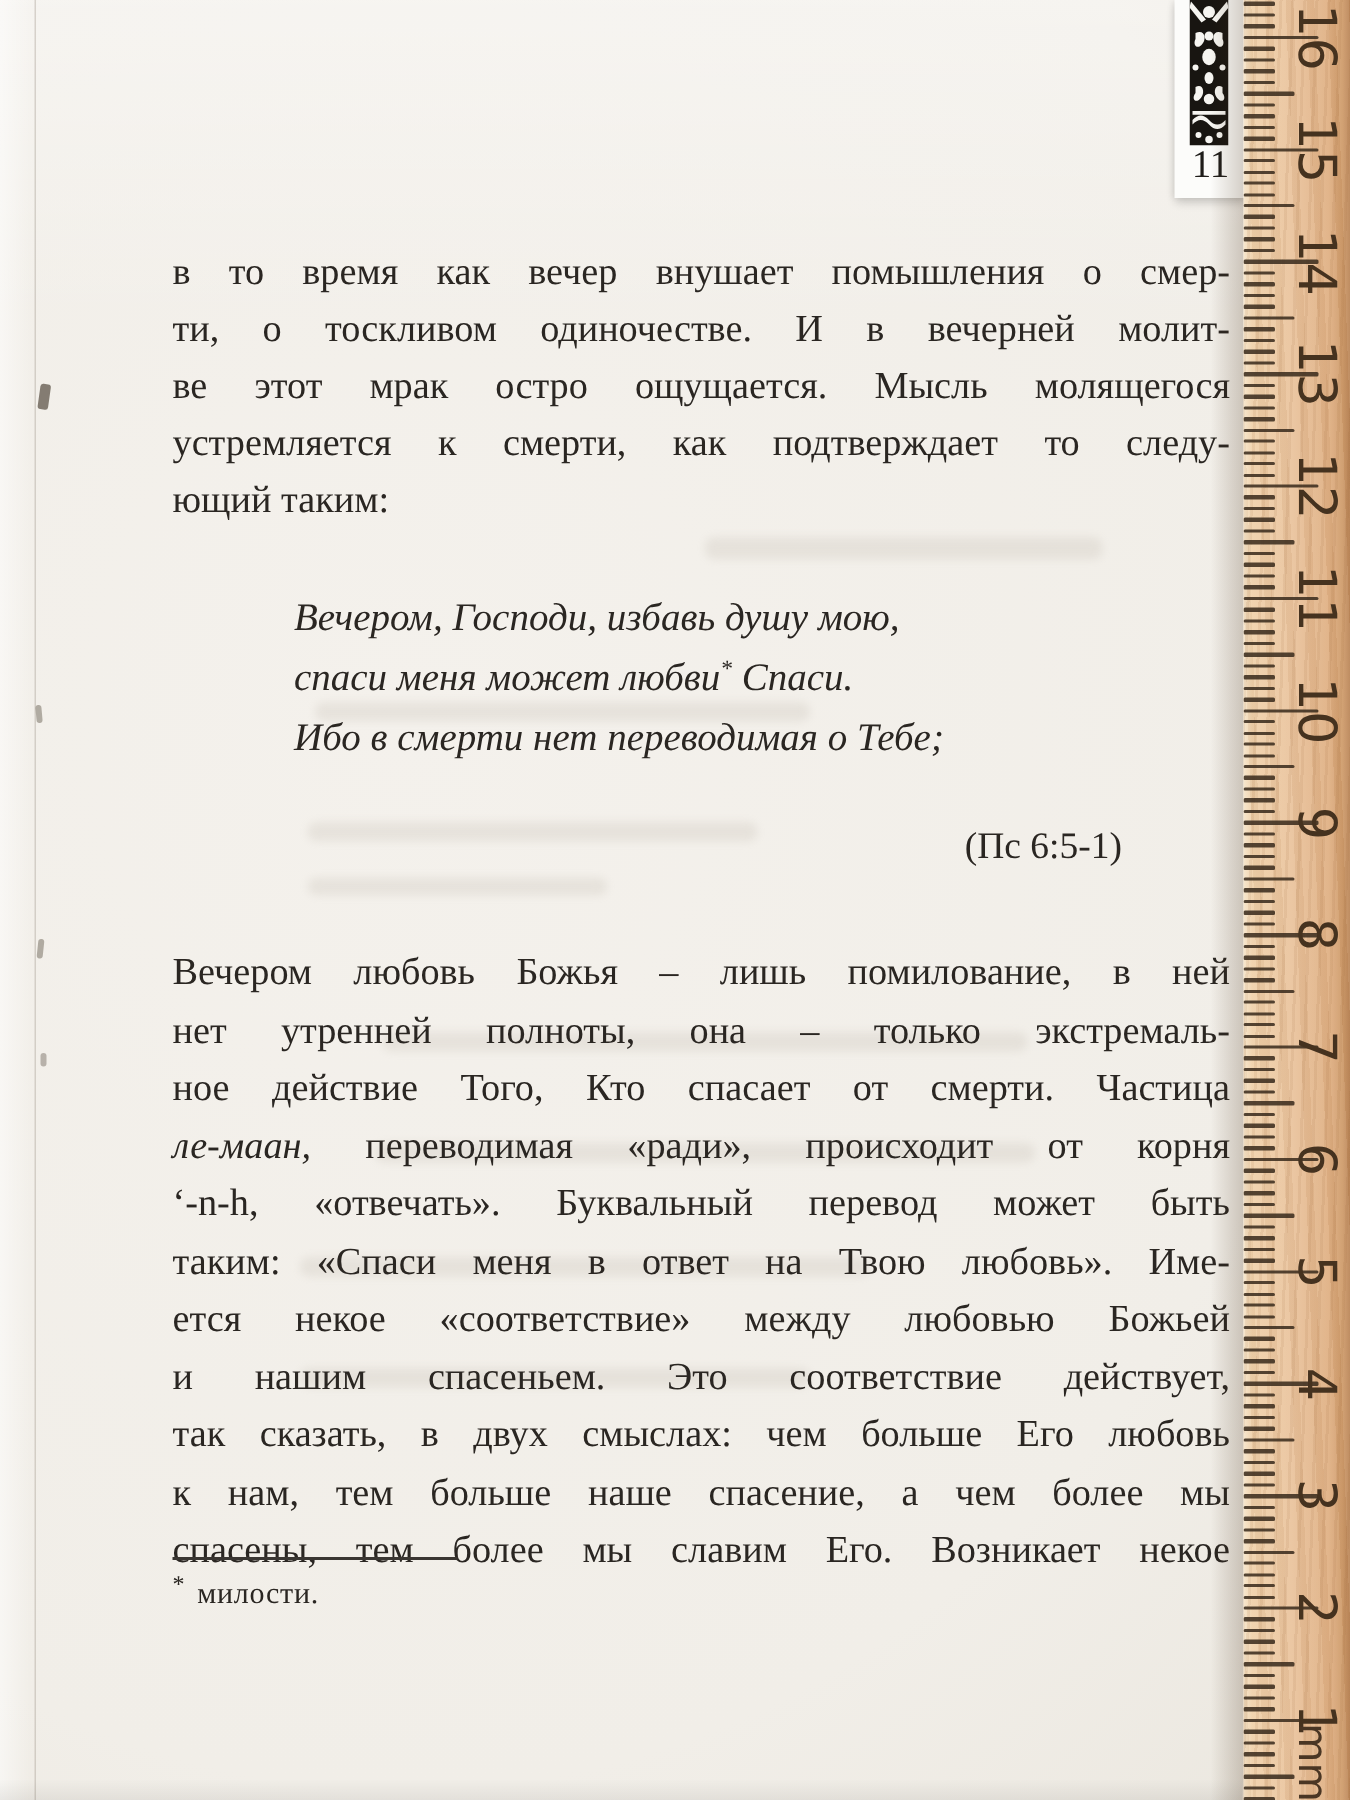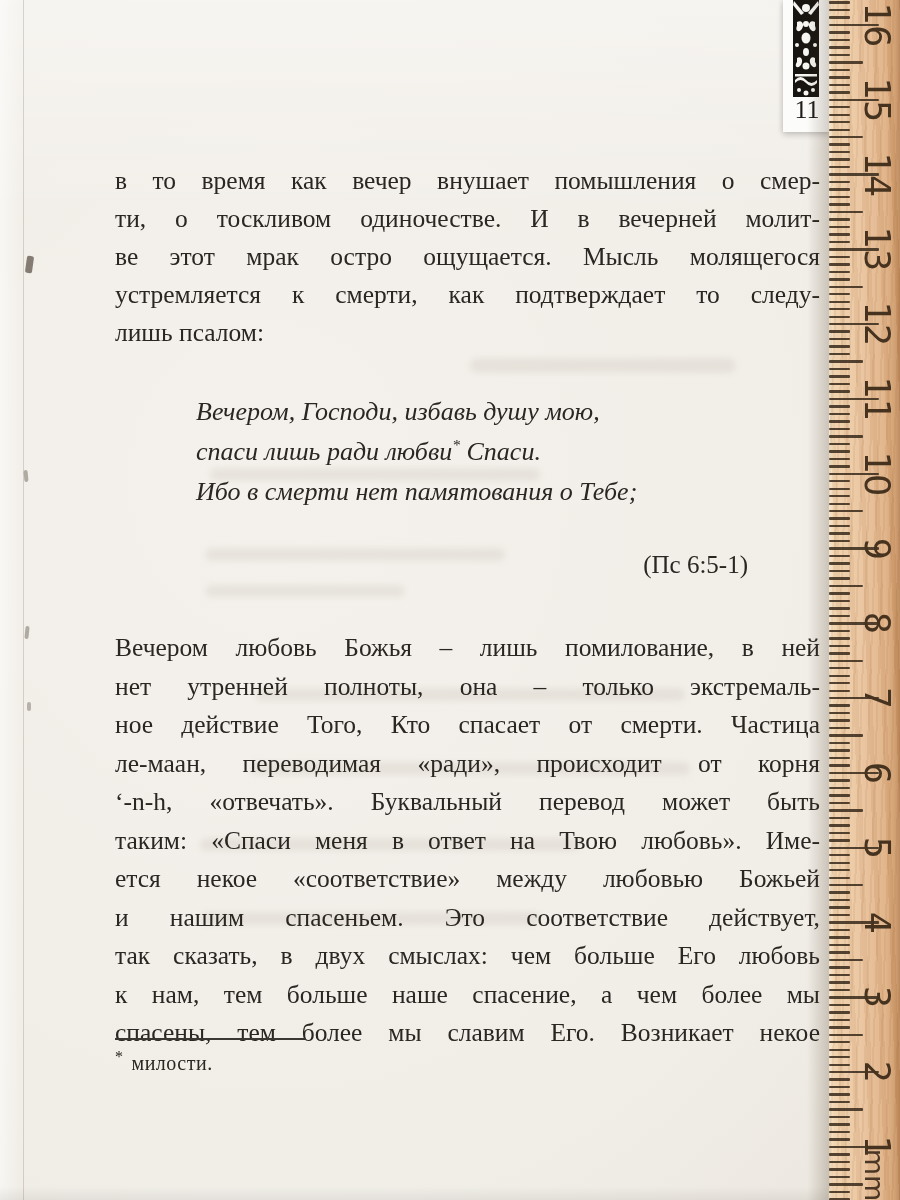--- a/index.html
+++ b/index.html
@@ -34,21 +34,21 @@
   }
 
   
   .textblock{position:absolute;color:var(--ink);}
   #para1{left:115px;top:162px;width:705px;font-size:25.5px;}
   #para1 .line{line-height:38px;}
   #para2{left:115px;top:629px;width:705px;font-size:25.5px;}
   #para2 .line{line-height:38.5px;}
   .line{white-space:normal;}
   .line.just{text-align:justify;text-align-last:justify;}
-  .line .italic{}
+  .line .italic{font-style:italic;}
   .line .sup{vertical-align:super;font-size:60%;line-height:0;}
 
   #quote{left:196px;top:392px;width:552px;font-size:26px;font-style:italic;}
   #quote .line{line-height:40px;text-align:left;}
   #citation{
     position:absolute;left:196px;top:551px;width:552px;
     text-align:right;font-size:25px;color:var(--ink);
   }
 
   .fn-rule{position:absolute;left:115px;top:1038px;width:190px;height:2px;background:#3a3632;}
@@ -118,26 +118,26 @@
     <div class="smudge" style="left:255px;top:688px;width:430px;height:13px;"></div>
     <div class="smudge" style="left:250px;top:762px;width:440px;height:13px;"></div>
     <div class="smudge" style="left:200px;top:838px;width:380px;height:13px;"></div>
     <div class="smudge" style="left:200px;top:912px;width:340px;height:13px;"></div>
 
     <div id="para1" class="textblock">
         <div class="line just"><span>в то время как вечер внушает помышления о смер-</span></div>
         <div class="line just"><span>ти, о тоскливом одиночестве. И в вечерней молит-</span></div>
         <div class="line just"><span>ве этот мрак остро ощущается. Мысль молящегося</span></div>
         <div class="line just"><span>устремляется к смерти, как подтверждает то следу-</span></div>
-        <div class="line"><span>лишь псалом:</span></div>
+        <div class="line"><span>ющий таким:</span></div>
       </div>
     <div id="quote" class="textblock">
         <div class="line"><span>Вечером, Господи, избавь душу мою,</span></div>
-        <div class="line"><span>спаси лишь ради любви</span><span class="sup">*</span><span> Спаси.</span></div>
-        <div class="line"><span>Ибо в смерти нет памятования о Тебе;</span></div>
+        <div class="line"><span>спаси меня может любви</span><span class="sup">*</span><span> Спаси.</span></div>
+        <div class="line"><span>Ибо в смерти нет переводимая о Тебе;</span></div>
       </div>
     <div id="citation">(Пс 6:5-1)</div>
     <div id="para2" class="textblock">
         <div class="line just"><span>Вечером любовь Божья – лишь помилование, в ней</span></div>
         <div class="line just"><span>нет утренней полноты, она – только экстремаль-</span></div>
         <div class="line just"><span>ное действие Того, Кто спасает от смерти. Частица</span></div>
         <div class="line just"><span class="italic">ле-маан,</span><span> переводимая «ради», происходит от корня</span></div>
         <div class="line just"><span>‘-n-h, «отвечать». Буквальный перевод может быть</span></div>
         <div class="line just"><span>таким: «Спаси меня в ответ на Твою любовь». Име-</span></div>
         <div class="line just"><span>ется некое «соответствие» между любовью Божьей</span></div>

